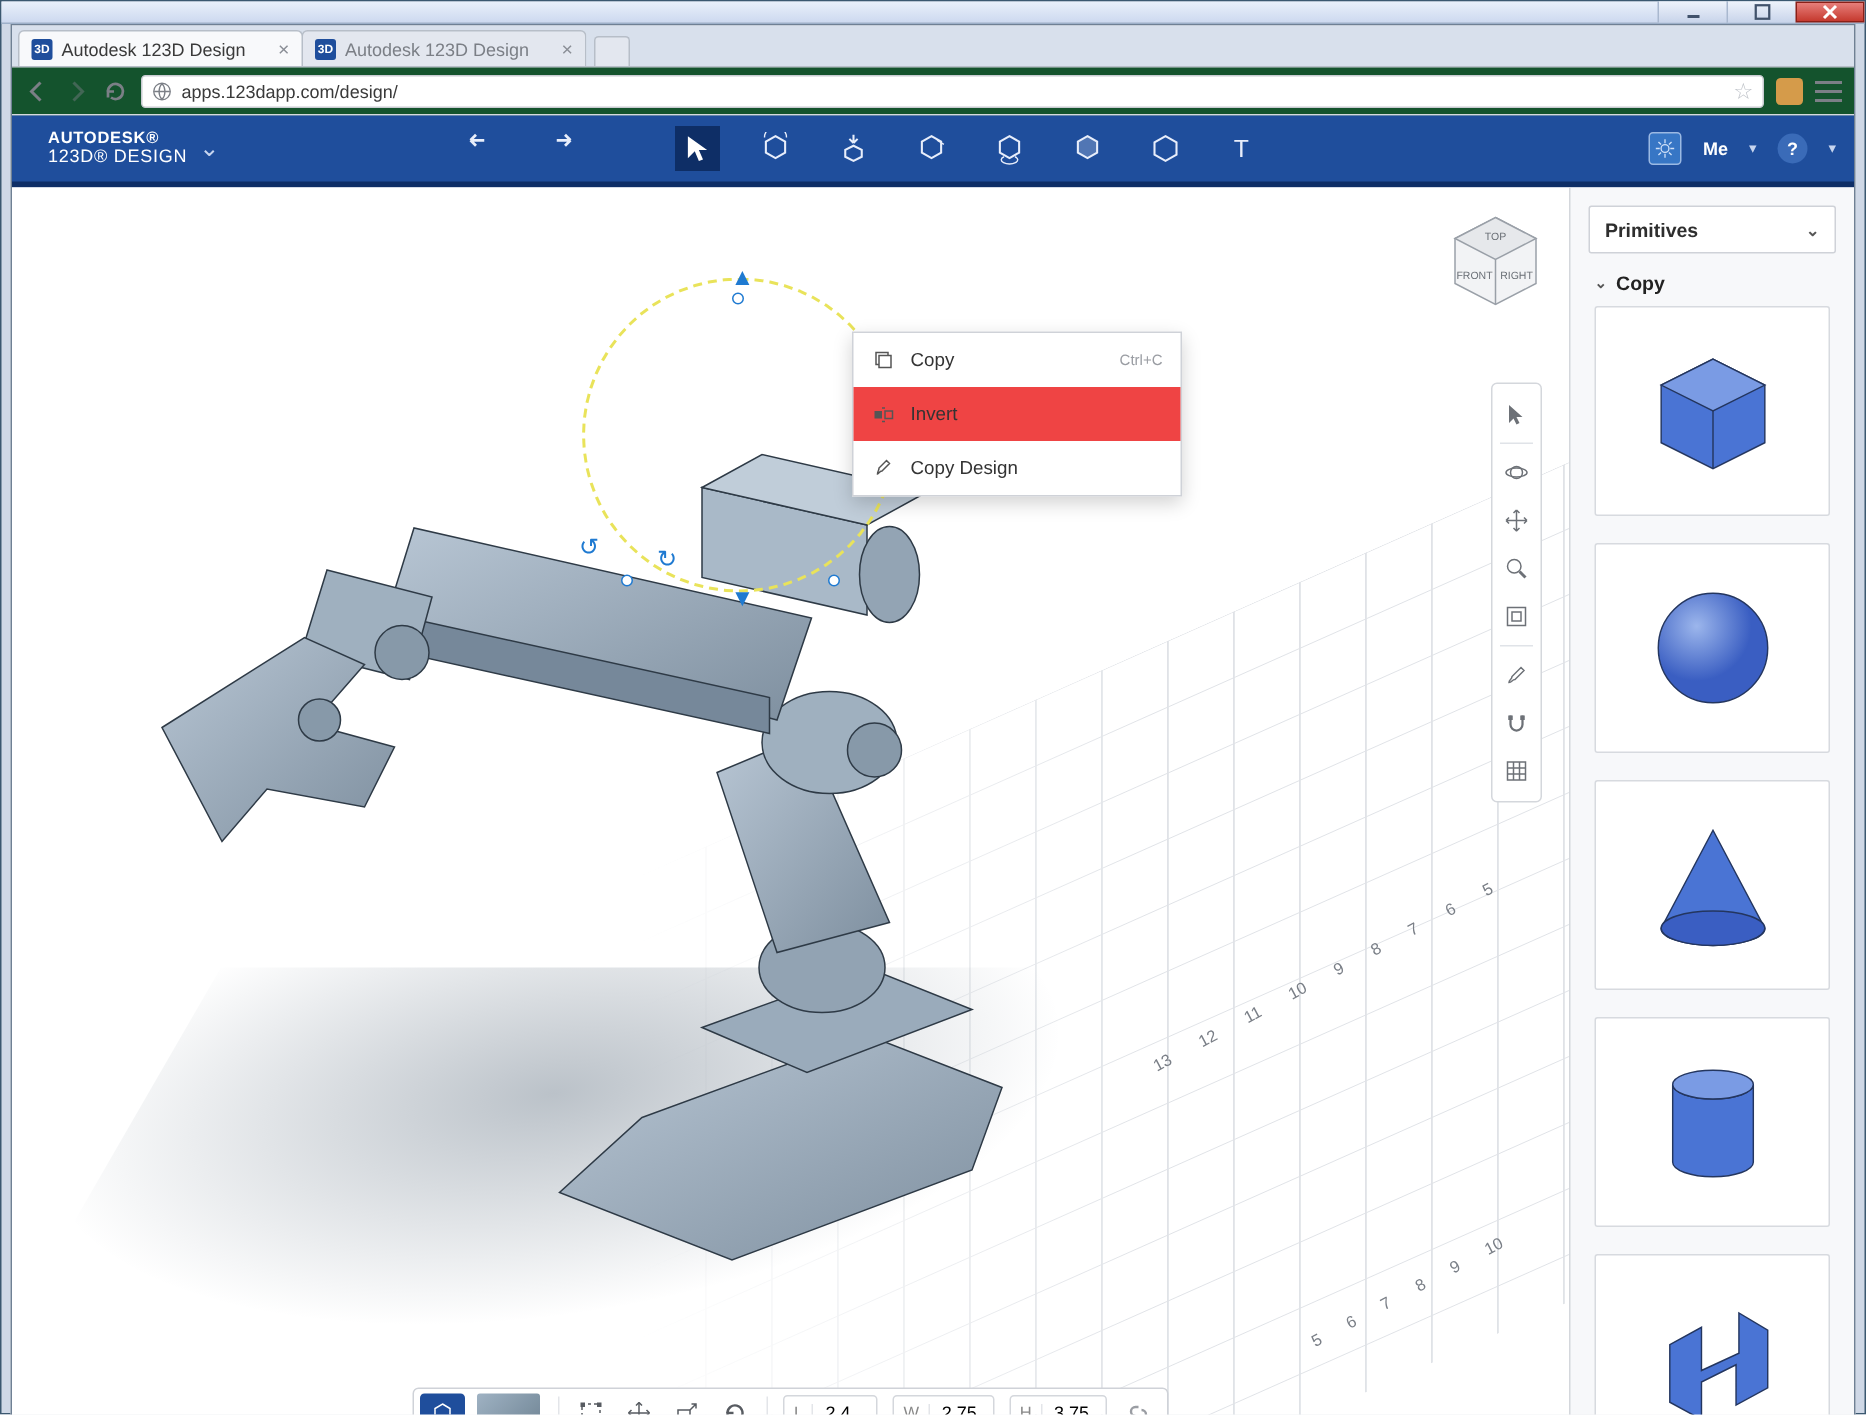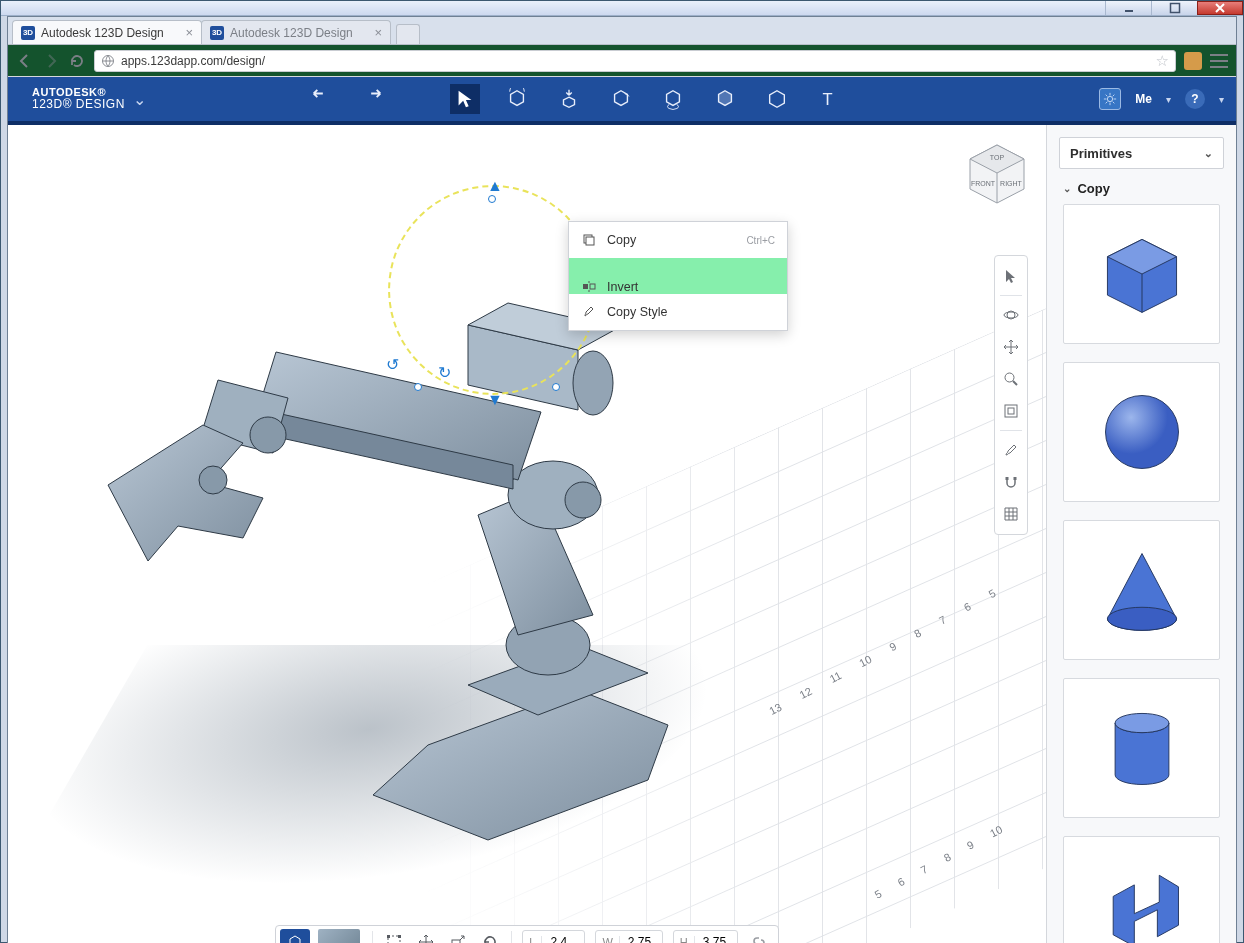--- a/index.html
+++ b/index.html
@@ -59,21 +59,21 @@
   .viewcube { position:absolute; top:14px; right:14px; width:70px; height:70px;}
   
   .vt { position:absolute; top:130px; right:18px; width:34px; background:#fff; border:1px solid #d4d7dc; border-radius:4px; display:flex; flex-direction:column; align-items:center; padding:4px 0;}
   .vt .vbtn{ width:26px; height:26px; margin:3px 0; display:flex; align-items:center; justify-content:center; color:#6d7177; border-radius:3px;}
   .vt hr{ width:22px; border:none; border-top:1px solid #e0e3e8; margin:3px 0;}
   
   .ctx { position:absolute; top:96px; left:560px; width:220px; background:#fff; border:1px solid #cfd2d8; box-shadow:0 4px 12px rgba(0,0,0,.18); font-size:12.5px; color:#333;}
   .ctx .row{ height:36px; display:flex; align-items:center; gap:10px; padding:0 12px;}
   .ctx .row .ico{ width:16px; height:16px; display:flex; align-items:center; justify-content:center; color:#555;}
   .ctx .row .sc{ margin-left:auto; color:#9a9da3; font-size:10px;}
-  .ctx .row.hover{ background:#86efac;align-items:flex-end;}
+  .ctx .row.hover{ background:#ef4444;}
   
   .bottombar{ position:absolute; left:0; right:0; bottom:26px; height:40px; display:flex; align-items:center; justify-content:center;}
   .bb{ height:34px; background:#fff; border:1px solid #cfd2d8; border-radius:4px; display:flex; align-items:center; padding:0 4px; gap:2px;}
   .bb .seg{ height:26px; min-width:30px; display:flex; align-items:center; justify-content:center; padding:0 6px; color:#575b61; font-size:12px;}
   .bb .seg.blue{ background:#1f4e9c; color:#fff; border-radius:3px;}
   .bb .seg.swatch{ width:42px; background:linear-gradient(135deg,#9fb2c3,#6f8494); border-radius:2px; margin:0 6px;}
   .bb .sep{ width:1px; height:22px; background:#e3e5e9; margin:0 4px;}
   .bb .dim{ height:24px; border:1px solid #d4d7dc; border-radius:3px; display:flex; align-items:center; margin:0 4px;}
   .bb .dim .lab{ padding:0 6px; color:#888; font-size:11px; border-right:1px solid #e3e5e9;}
   .bb .dim .val{ padding:0 8px; font-size:12px; min-width:42px;}
@@ -395,21 +395,21 @@
                   </svg>
                 </span>
               <span>Invert</span>
             </div>
             <div class="row">
               <span class="ico">
                   <svg width="14" height="14">
                     <path d="M3 11c1 0 1-2 3-2l5-5-2-2-5 5c0 2-1 2-1 4z" fill="none" stroke="#555"></path>
                   </svg>
                 </span>
-              <span>Copy Style</span>
+              <span>Copy Design</span>
             </div>
           </div>
 
           <div class="bottombar">
             <div class="bb">
               <div class="seg blue">
                   <svg width="16" height="16">
                     <path d="M8 2l5 3v6l-5 3-5-3V5z" fill="none" stroke="#fff"></path>
                   </svg>
                 </div>

